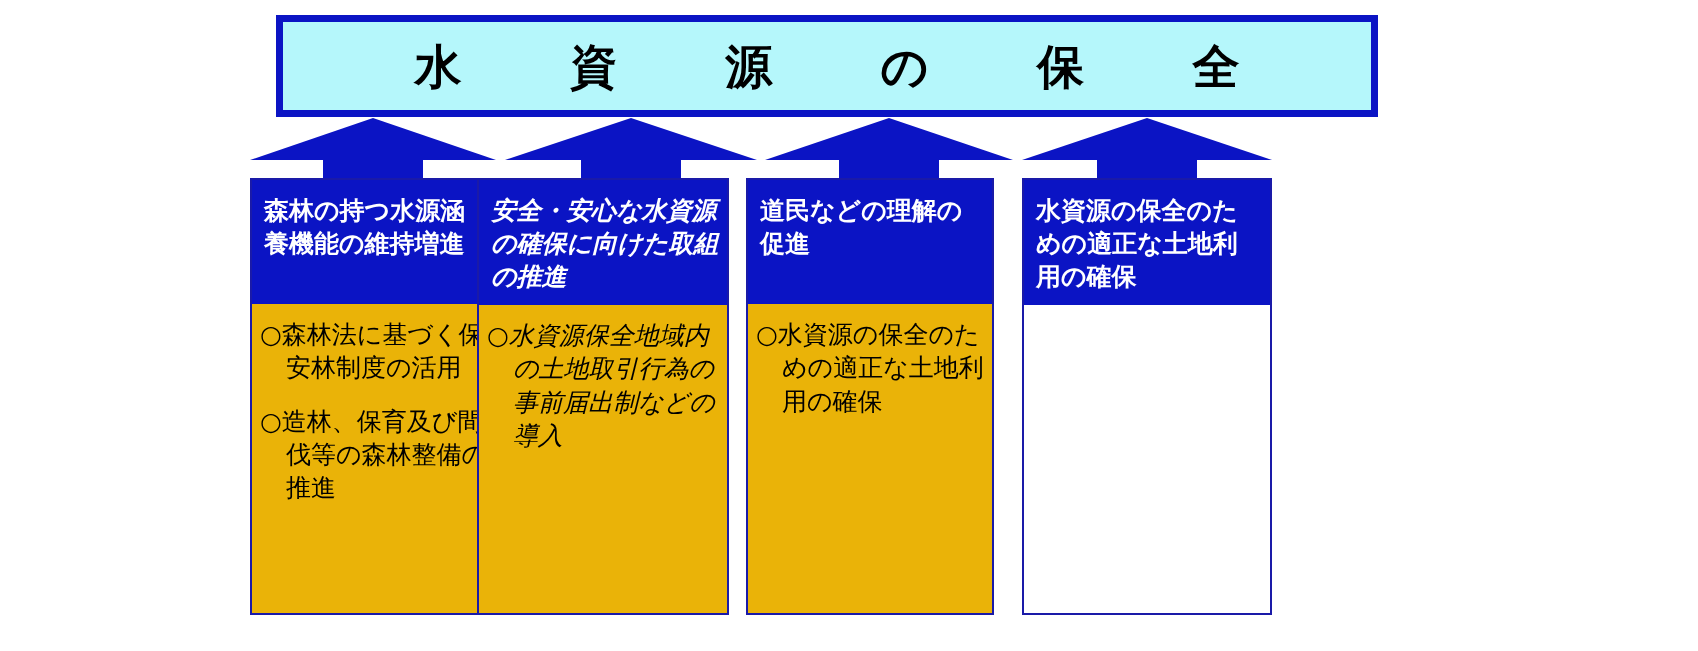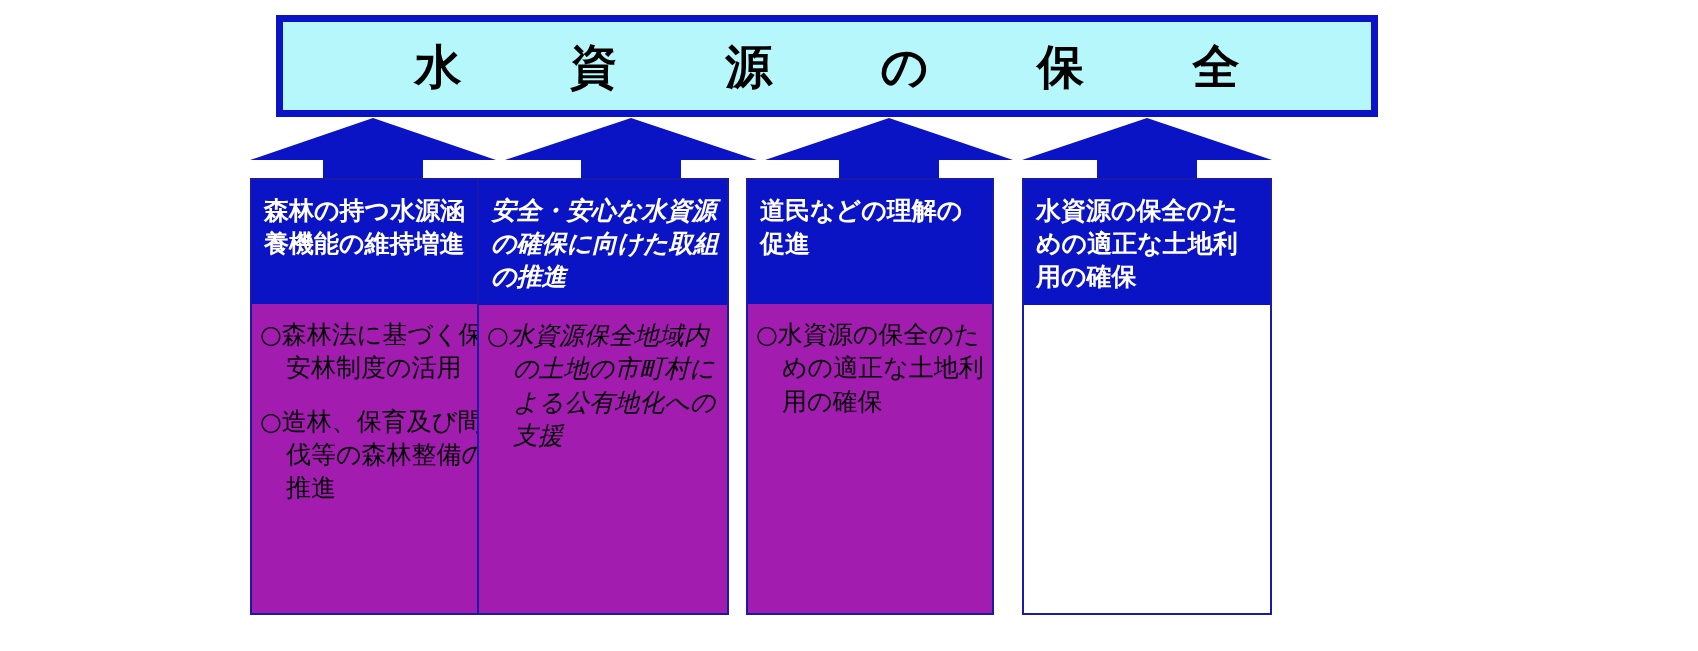--- a/index.html
+++ b/index.html
@@ -93,21 +93,21 @@
     color: #ffffff;
     font-size: 25px;
     font-weight: 700;
     line-height: 1.32;
     padding: 14px 8px 12px 12px;
     box-sizing: border-box;
     min-height: 124px;
   }
   .col-body {
     flex: 1;
-    background: #a21caf;
+    background: #eab308;
     padding: 14px 6px 10px 8px;
     box-sizing: border-box;
   }
   .bullet {
     font-size: 25px;
     line-height: 1.33;
     color: #000000;
     font-weight: 400;
     margin-bottom: 20px;
     text-indent: 0;
@@ -153,21 +153,21 @@
       <div class="bullet">
         <span class="mark">○</span><span>造林、保育及び間伐等の森林整備の推進</span>
       </div>
     </div>
   </div>
 
   <div class="column" style="left:477px; width:252px; height:437px;font-style:italic;">
     <div class="col-header">安全・安心な水資源の確保に向けた取組の推進</div>
     <div class="col-body">
       <div class="bullet">
-        <span class="mark">○</span><span>水資源保全地域内の土地の市町村による公有地化への支援</span>
+        <span class="mark">○</span><span>水資源保全地域内の土地取引行為の事前届出制などの導入</span>
       </div>
     </div>
   </div>
 
   <div class="column" style="left:746px; width:248px; height:437px;">
     <div class="col-header">道民などの理解の促進</div>
     <div class="col-body">
       <div class="bullet">
         <span class="mark">○</span><span>水資源の保全のための適正な土地利用の確保</span>
       </div>

